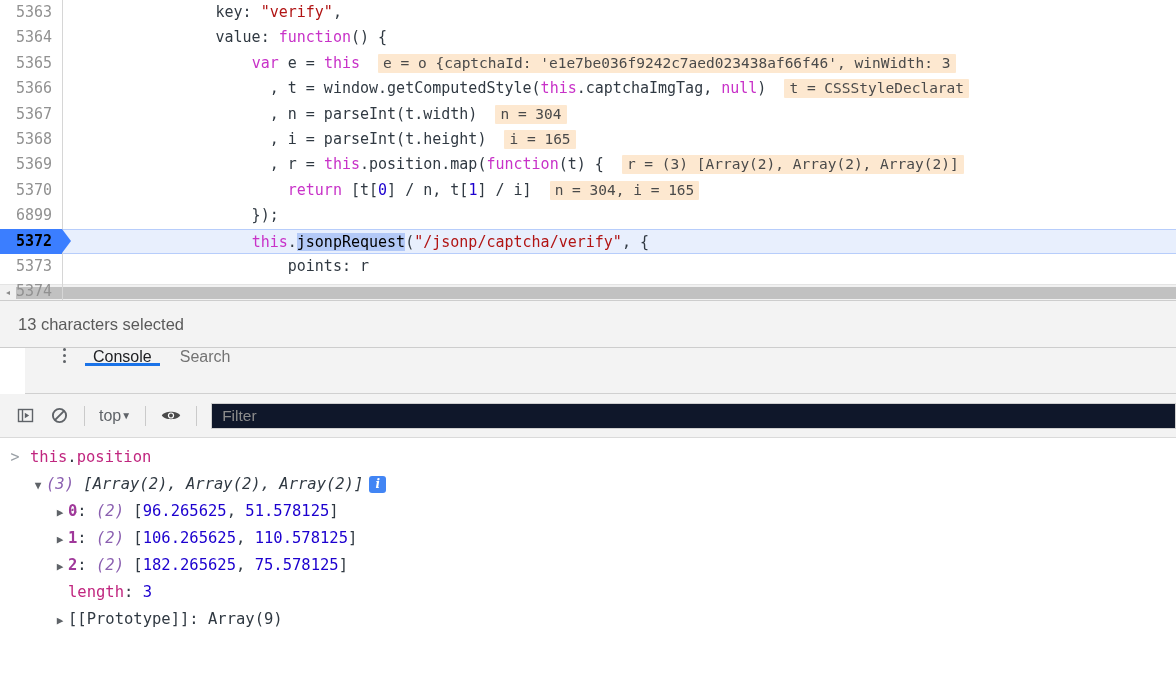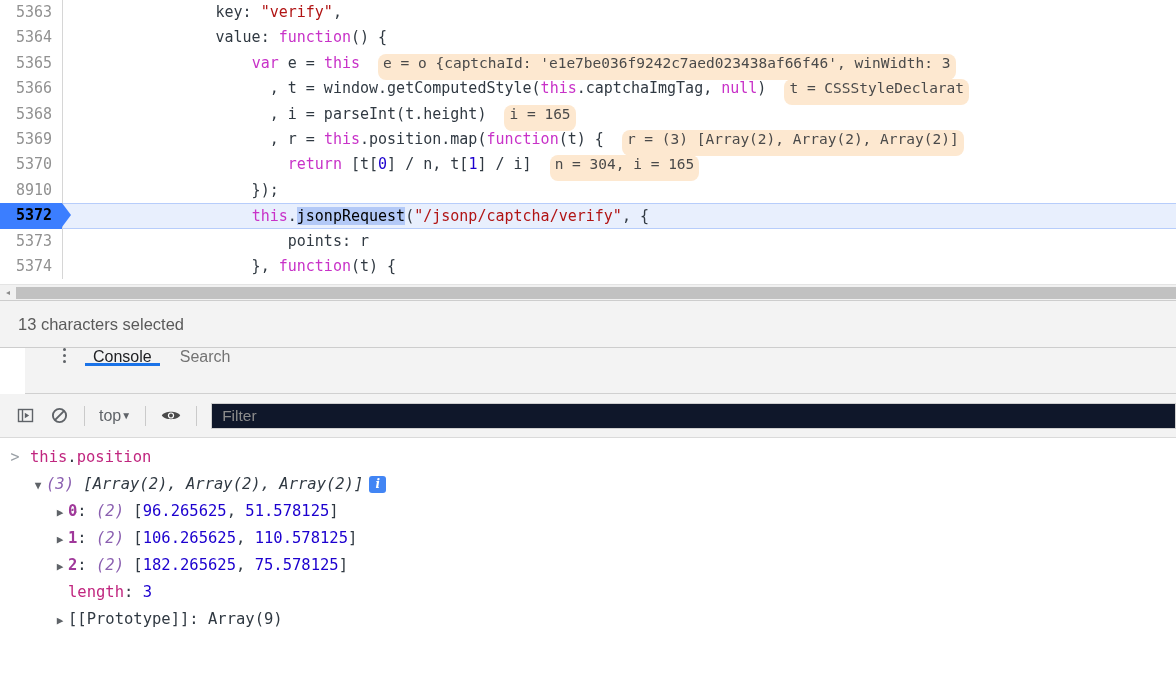--- a/index.html
+++ b/index.html
@@ -79,22 +79,22 @@
   
   .tok-plain   { color: #303942; }
   .tok-kw      { color: #c832c8; }
   .tok-str     { color: #b11414; }
   .tok-num     { color: #1c00cf; }
   .tok-sel     { background: #b3c9f7; }
 
   .inline-eval {
     background: #fde8d0;
     color: #4a4a4a;
-    padding: 1px 5px 9px 5px;
-    border-radius: 8px;
+    padding: 1px 5px 2px 5px;
+    border-radius: 1px;
     font-family: "DejaVu Sans Mono", "Liberation Mono", monospace;
     font-size: 14.5px;
   }
 
   
   #code-hscroll {
     position: absolute;
     left: 0; right: 0; bottom: 0;
     height: 16px;
     background: #f1f1f1;
@@ -263,24 +263,25 @@
 <body>
 
 <div id="app">
 
   <div id="code-panel">
     <div class="code-rows" id="code-rows">
         <div class="code-row"><div class="gutter-num">5363</div><div class="gutter-sep"></div><div class="code-text-wrap"><span class="code-text"><span class="tok-plain">                key: </span><span class="tok-str">"verify"</span><span class="tok-plain">,</span></span></div></div>
         <div class="code-row"><div class="gutter-num">5364</div><div class="gutter-sep"></div><div class="code-text-wrap"><span class="code-text"><span class="tok-plain">                value: </span><span class="tok-kw">function</span><span class="tok-plain">() {</span></span></div></div>
         <div class="code-row"><div class="gutter-num">5365</div><div class="gutter-sep"></div><div class="code-text-wrap"><span class="code-text"><span class="tok-plain">                    </span><span class="tok-kw">var</span><span class="tok-plain"> e = </span><span class="tok-kw">this</span></span><span>  </span><span class="inline-eval">e = o {captchaId: 'e1e7be036f9242c7aed023438af66f46', winWidth: 3</span></div></div>
         <div class="code-row"><div class="gutter-num">5366</div><div class="gutter-sep"></div><div class="code-text-wrap"><span class="code-text"><span class="tok-plain">                      , t = window.getComputedStyle(</span><span class="tok-kw">this</span><span class="tok-plain">.captchaImgTag, </span><span class="tok-kw">null</span><span class="tok-plain">)</span></span><span>  </span><span class="inline-eval">t = CSSStyleDeclarat</span></div></div>
+        <div class="code-row"><div class="gutter-num">5367</div><div class="gutter-sep"></div><div class="code-text-wrap"><span class="code-text"><span class="tok-plain">                      , n = parseInt(t.width)</span></span><span>  </span><span class="inline-eval">n = 304</span></div></div>
         <div class="code-row"><div class="gutter-num">5368</div><div class="gutter-sep"></div><div class="code-text-wrap"><span class="code-text"><span class="tok-plain">                      , i = parseInt(t.height)</span></span><span>  </span><span class="inline-eval">i = 165</span></div></div>
         <div class="code-row"><div class="gutter-num">5369</div><div class="gutter-sep"></div><div class="code-text-wrap"><span class="code-text"><span class="tok-plain">                      , r = </span><span class="tok-kw">this</span><span class="tok-plain">.position.map(</span><span class="tok-kw">function</span><span class="tok-plain">(t) {</span></span><span>  </span><span class="inline-eval">r = (3) [Array(2), Array(2), Array(2)]</span></div></div>
         <div class="code-row"><div class="gutter-num">5370</div><div class="gutter-sep"></div><div class="code-text-wrap"><span class="code-text"><span class="tok-plain">                        </span><span class="tok-kw">return</span><span class="tok-plain"> [t[</span><span class="tok-num">0</span><span class="tok-plain">] / n, t[</span><span class="tok-num">1</span><span class="tok-plain">] / i]</span></span><span>  </span><span class="inline-eval">n = 304, i = 165</span></div></div>
-        <div class="code-row"><div class="gutter-num">8910</div><div class="gutter-sep"></div><div class="code-text-wrap"><span class="code-text"><span class="tok-plain">                    });</span></span></div></div>
+        <div class="code-row"><div class="gutter-num">6899</div><div class="gutter-sep"></div><div class="code-text-wrap"><span class="code-text"><span class="tok-plain">                    });</span></span></div></div>
         <div class="code-row active"><div class="gutter-num">5372</div><div class="gutter-sep"></div><div class="code-text-wrap"><span class="code-text"><span class="tok-plain">                    </span><span class="tok-kw">this</span><span class="tok-plain">.</span><span class="tok-sel">jsonpRequest</span><span class="tok-plain">(</span><span class="tok-str">"/jsonp/captcha/verify"</span><span class="tok-plain">, {</span></span></div></div>
         <div class="code-row"><div class="gutter-num">5373</div><div class="gutter-sep"></div><div class="code-text-wrap"><span class="code-text"><span class="tok-plain">                        points: r</span></span></div></div>
         <div class="code-row"><div class="gutter-num">5374</div><div class="gutter-sep"></div><div class="code-text-wrap"><span class="code-text"><span class="tok-plain">                    }, </span><span class="tok-kw">function</span><span class="tok-plain">(t) {</span></span></div></div>
       </div>
 
     <div id="code-hscroll">
       <div class="hs-arrow">◂</div>
       <div class="hs-track">
         <div class="hs-thumb"></div>
       </div>

